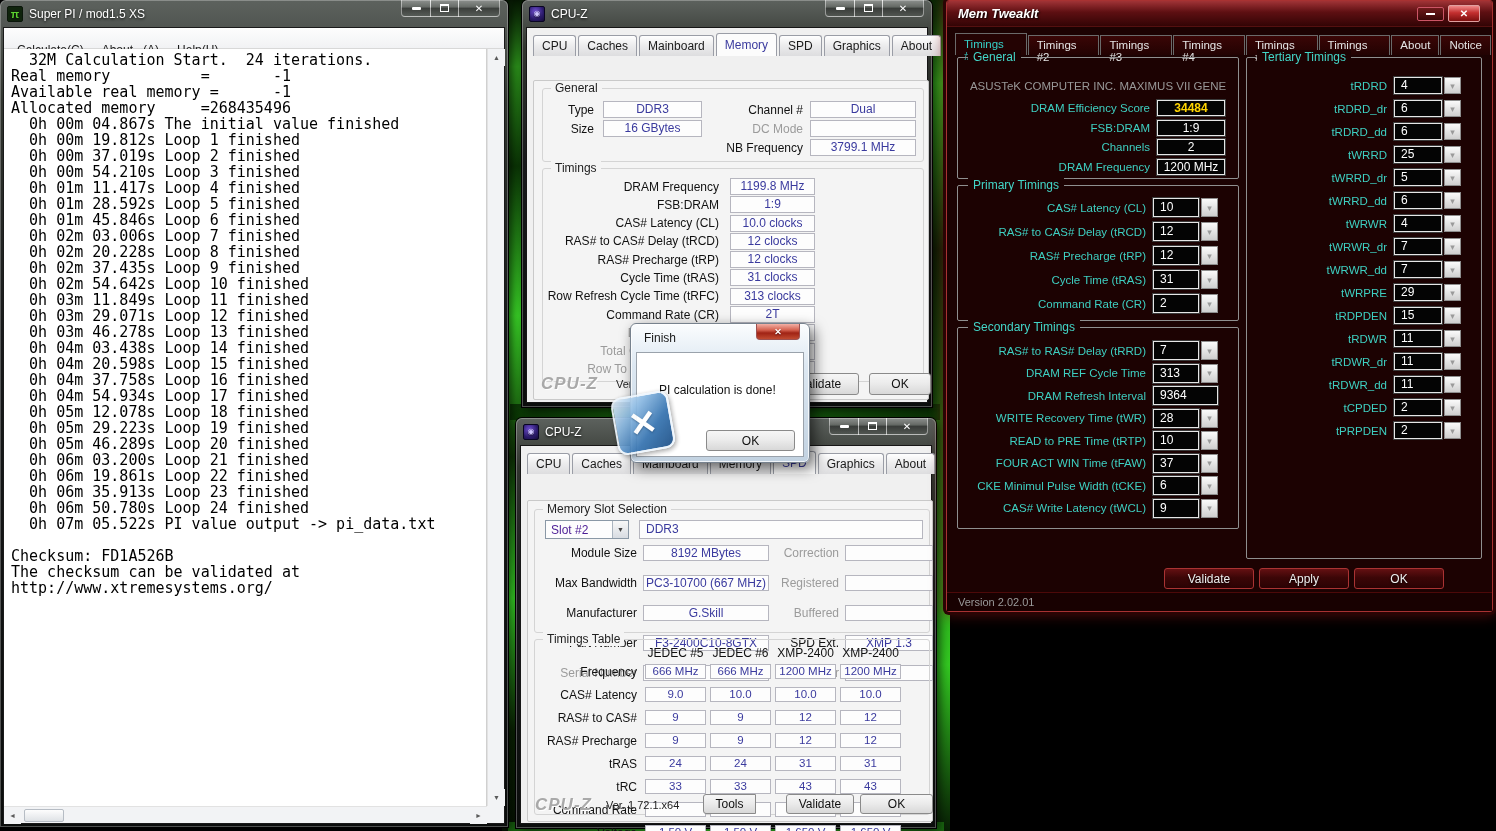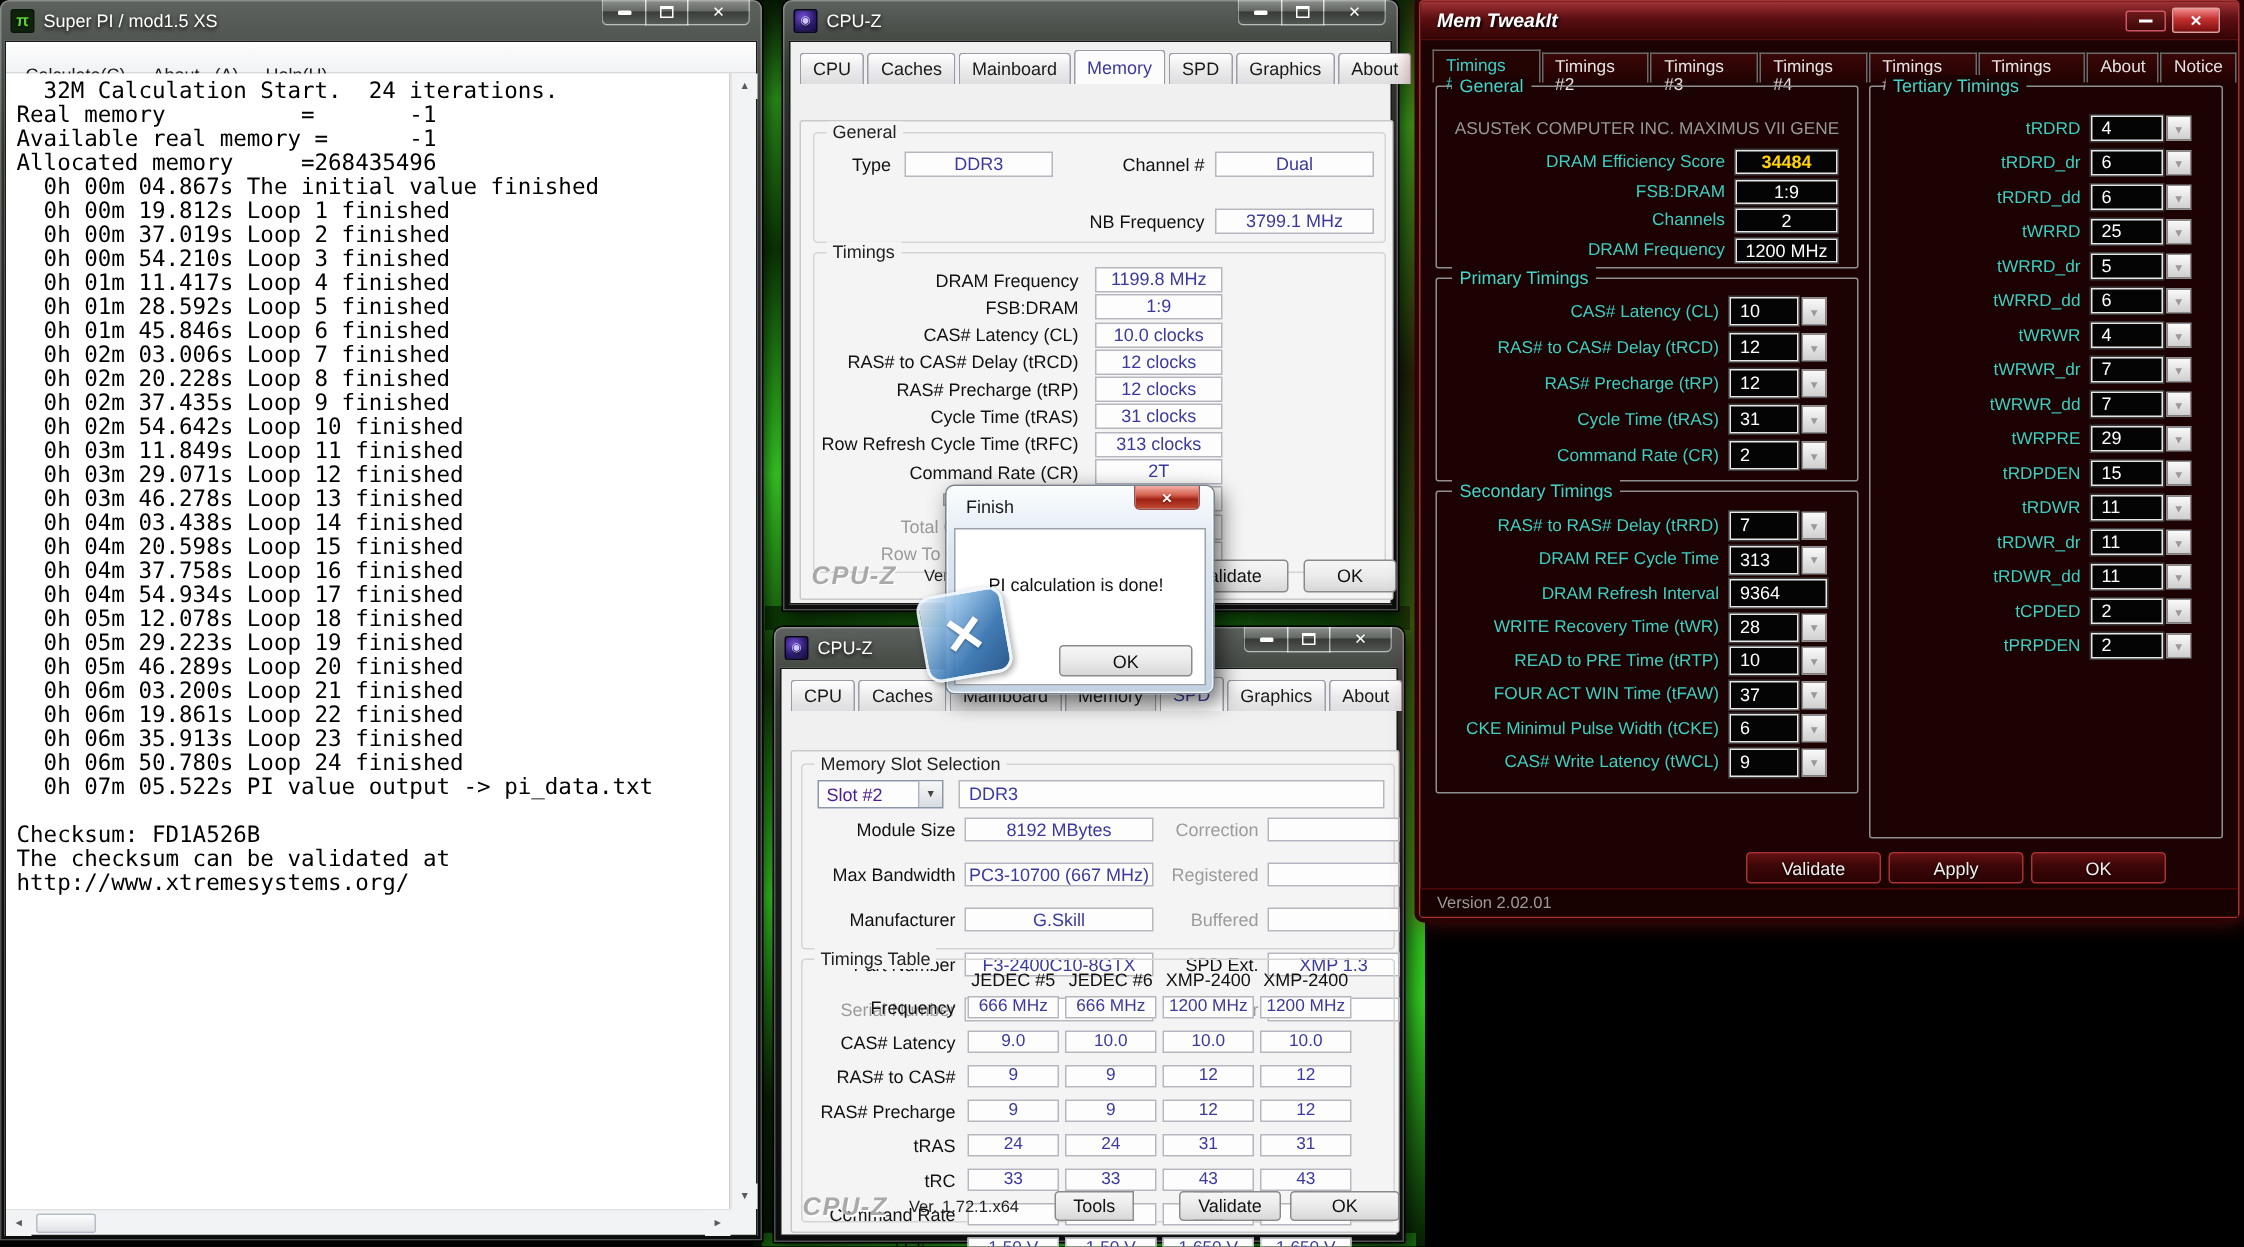--- a/index.html
+++ b/index.html
@@ -256,20 +256,26 @@
       </div>
     <div class="page">
       <div class="grp gen-grp">
         <span class="glab">General</span>
         <div class="genrow" style="top:12px;">
           <span class="lab l1">Type</span>
           <span class="fbox b1">DDR3</span>
           <span class="lab l2">Channel #</span>
           <span class="fbox b2">Dual</span>
         </div>
+        <div class="genrow" style="top:31px;">
+          <span class="lab l1">Size</span>
+          <span class="fbox b1">16 GBytes</span>
+          <span class="lab l2" style="color:#9b9b9b;">DC Mode</span>
+          <span class="fbox b2"></span>
+        </div>
         <div class="genrow" style="top:50px;">
           <span class="lab l1"></span>
             <span class="b1" style="width:99px;margin-left:9px;"></span>
           <span class="lab l2">NB Frequency</span>
           <span class="fbox b2">3799.1 MHz</span>
         </div>
       </div>
       <div class="grp tim-grp">
         <span class="glab">Timings</span>
         <div class="timrows">

